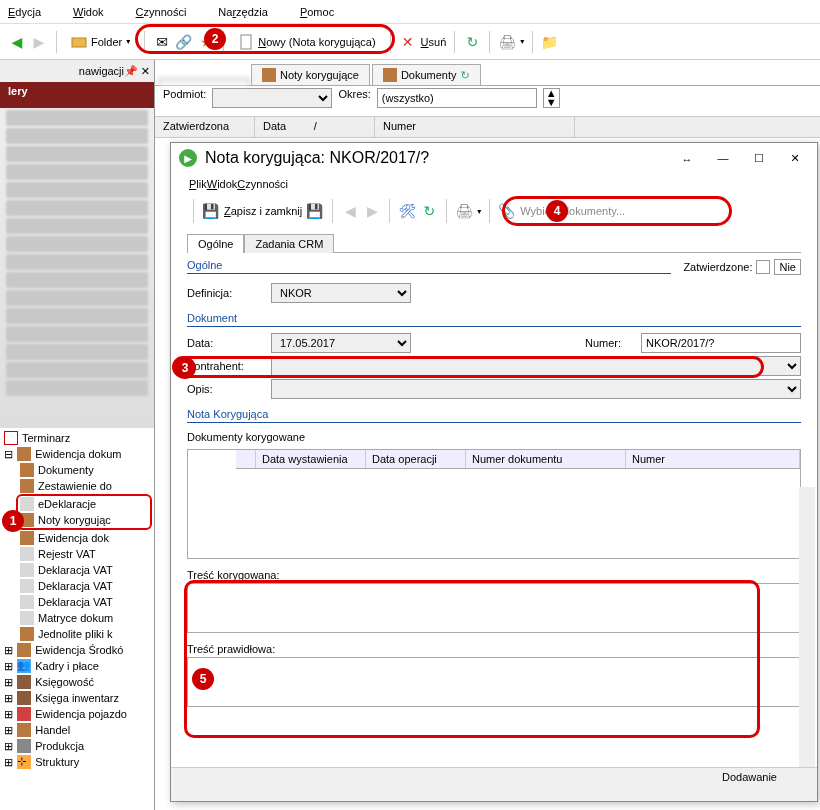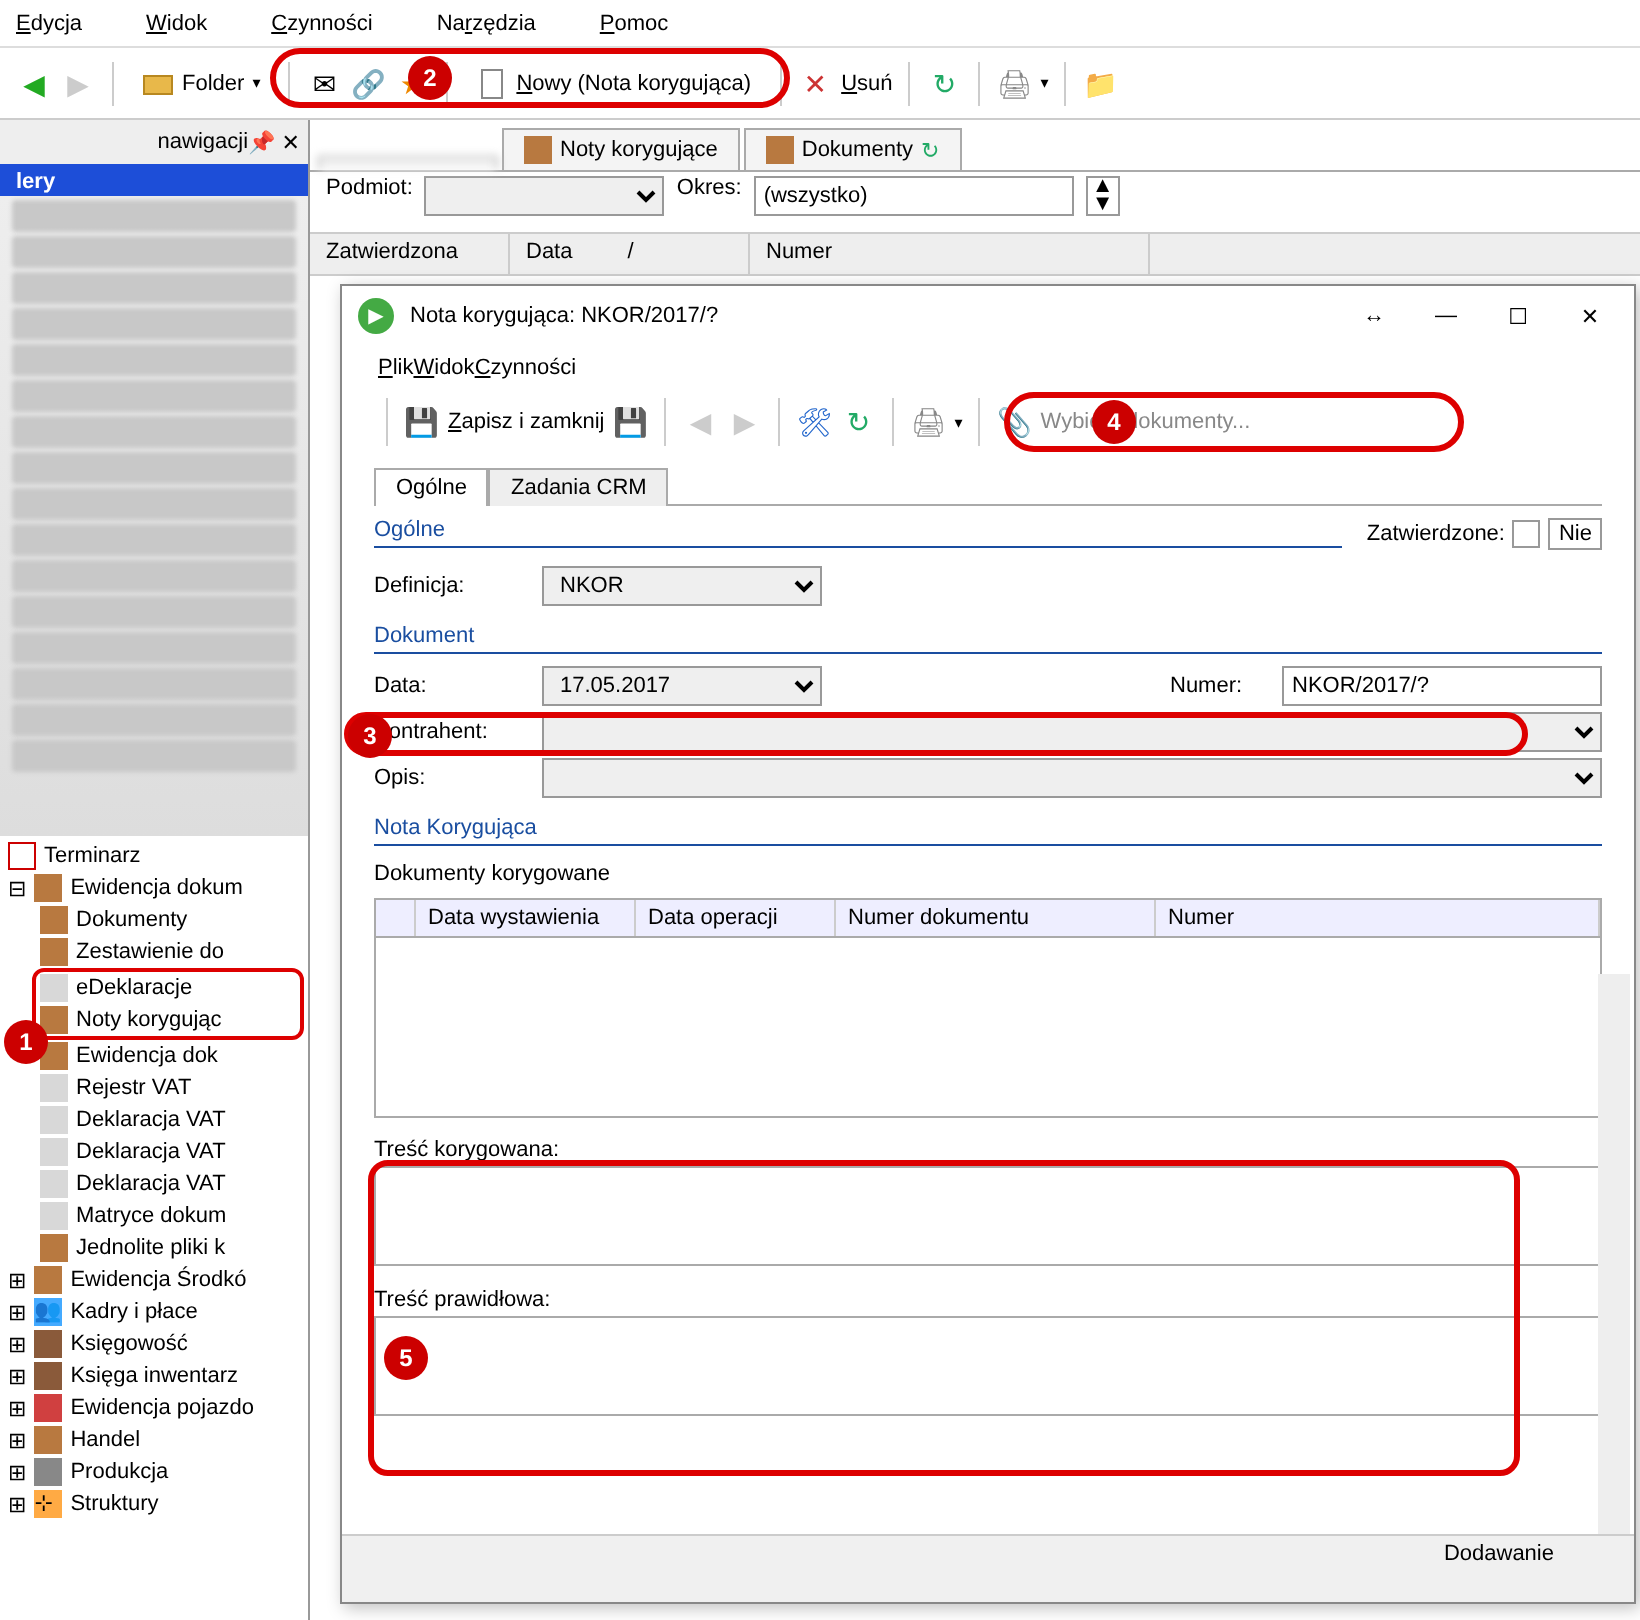--- a/index.html
+++ b/index.html
@@ -12,21 +12,21 @@
 .toolbar1 { height: 36px; display: flex; align-items: center; padding: 0 8px; gap: 4px; border-bottom: 1px solid #ccc; }
 .tb-icon { width: 18px; height: 18px; display: inline-flex; align-items: center; justify-content: center; font-size: 14px; }
 .tb-sep { width: 1px; height: 22px; background: #ccc; margin: 0 4px; }
 .tb-folder { padding: 2px 6px; display: flex; align-items: center; gap: 4px; }
 .tb-nowy { padding: 2px 6px; display: flex; align-items: center; gap: 4px; }
 
 .main-row { display: flex; height: calc(100% - 60px); }
 
 .nav-panel { width: 155px; border-right: 1px solid #999; display: flex; flex-direction: column; }
 .nav-header { height: 22px; background: #eee; display: flex; align-items: center; justify-content: flex-end; padding: 0 4px; font-size: 11px; }
-.nav-green { height: 16px; background: #1d4ed8; color: #fff; padding: 3px 8px; font-weight: bold; }
+.nav-green { height: 26px; background: #7f1d1d; color: #fff; padding: 3px 8px; font-weight: bold; }
 .nav-blur { height: 320px; background: linear-gradient(#eee, #ddd); position: relative; overflow: hidden; }
 .nav-blur-line { height: 16px; margin: 2px 6px; background: #c8c8c8; border-radius: 2px; filter: blur(1px); }
 .nav-tree { flex: 1; overflow: auto; padding: 2px; }
 .nav-item { display: flex; align-items: center; gap: 4px; padding: 1px 2px; white-space: nowrap; }
 .nav-item.sub { padding-left: 18px; }
 .nav-ico { width: 14px; height: 14px; display: inline-block; }
 .nav-sel { border: 2px solid #d00; border-radius: 6px; position: relative; }
 .ic-doc { background: #d8d8d8; }
 .ic-box { background: #b87940; }
 .ic-cal { background: #fff; border:1px solid #c00; }
@@ -41,38 +41,38 @@
 
 .filter-row { height: 30px; display: flex; align-items: flex-start; padding: 2px 8px; gap: 6px; }
 .filter-row label { }
 .filter-row input, .filter-row select { height: 20px; border: 1px solid #999; padding: 0 4px; }
 
 .grid-head { height: 22px; display: flex; background: #eee; border-top: 1px solid #ccc; border-bottom: 1px solid #ccc; }
 .grid-head div { padding: 3px 8px; border-right: 1px solid #ccc; }
 
 .dialog { position: absolute; left: 170px; top: 142px; width: 648px; height: 660px; background: #fff; border: 1px solid #888; box-shadow: 2px 2px 8px rgba(0,0,0,0.25); display: flex; flex-direction: column; }
 .dlg-title { height: 30px; display: flex; align-items: center; padding: 0 8px; gap: 8px; }
-.dlg-title-txt { flex: 1; font-size: 11px; }
+.dlg-title-txt { flex: 1; font-size: 16px; }
 .dlg-title-ctrl { width: 28px; height: 20px; display: flex; align-items: center; justify-content: center; }
 .dlg-menu { height: 22px; display: flex; align-items: center; padding: 0 18px; gap: 0; }
 .dlg-menu span u { text-decoration: underline; }
 .dlg-tool { height: 32px; display: flex; align-items: center; padding: 0 18px; gap: 4px; }
 .dlg-tool .tb-sep { height: 24px; }
 .dlg-body { flex: 1; padding: 6px 16px; overflow: auto; position: relative; }
 .dlg-tabs { display: flex; border-bottom: 1px solid #aaa; }
 .dlg-tab { padding: 3px 10px; border: 1px solid #aaa; border-bottom: none; background: #fff; position: relative; top: 1px; }
 .dlg-tab.inactive { background: #eee; }
 
 .section-title { color: #1a4ea0; padding: 6px 0 2px; border-bottom: 1px solid #1a4ea0; margin-bottom: 6px; font-size: 11px; }
 .form-row { display: flex; align-items: center; margin: 3px 0; gap: 6px; }
 .form-row label { width: 78px; }
 .form-row input, .form-row select { height: 20px; border: 1px solid #999; padding: 0 4px; }
 
 .doc-grid { border: 1px solid #aaa; height: 110px; margin-top: 4px; }
-.doc-grid-head { display: flex; background: #eef; border-bottom: 1px solid #aaa; }
+.doc-grid-head { display: flex; background: #eef; border-bottom: 1px solid #aaa; margin-left: 48px; }
 .doc-grid-head div { padding: 3px 6px; border-right: 1px solid #ccc; font-size: 11px; }
 
 .text-area { width: 100%; height: 50px; border: 1px solid #aaa; resize: none; }
 
 .red-ring { position: absolute; border: 3px solid #d00; border-radius: 18px; pointer-events: none; z-index: 100; }
 .red-badge { position: absolute; width: 22px; height: 22px; border-radius: 50%; background: #c00; color: #fff; display: flex; align-items: center; justify-content: center; font-weight: bold; z-index: 101; font-size: 12px; }
 
 .scroll-v { position: absolute; right: 2px; top: 260px; bottom: 30px; width: 16px; background: #eee; }
 .status-bar { position: absolute; bottom: 0; right: 0; left: 0; height: 34px; background: #f0f0f0; border-top: 1px solid #ccc; text-align: right; padding: 3px 40px; }
 

